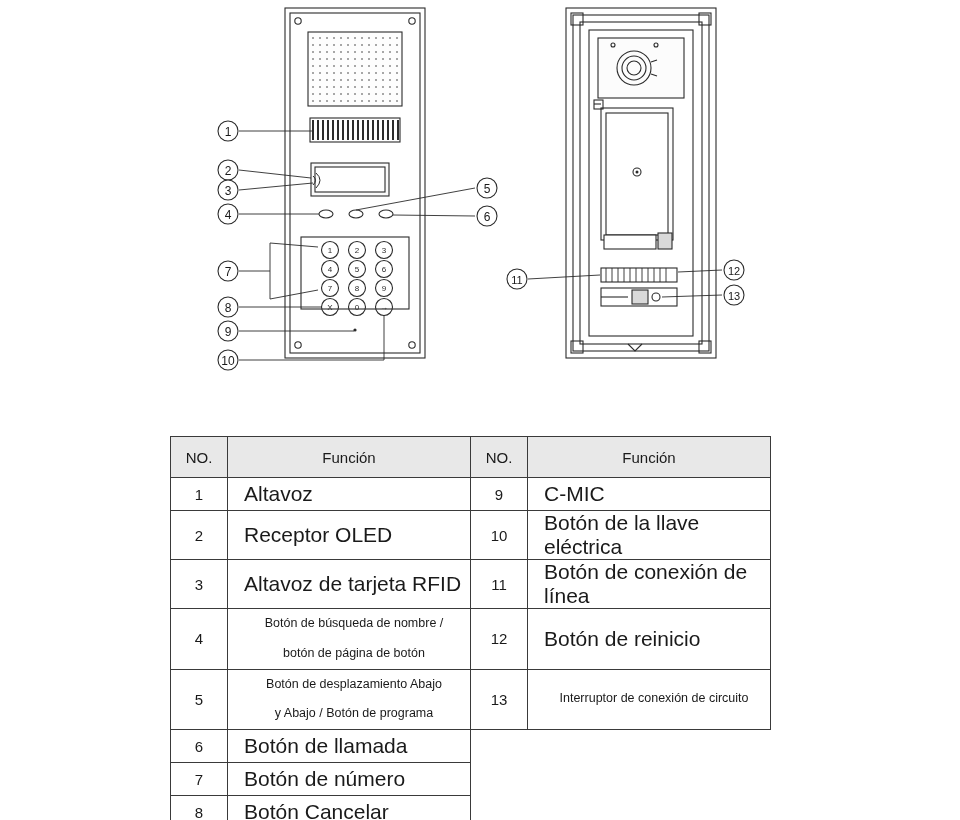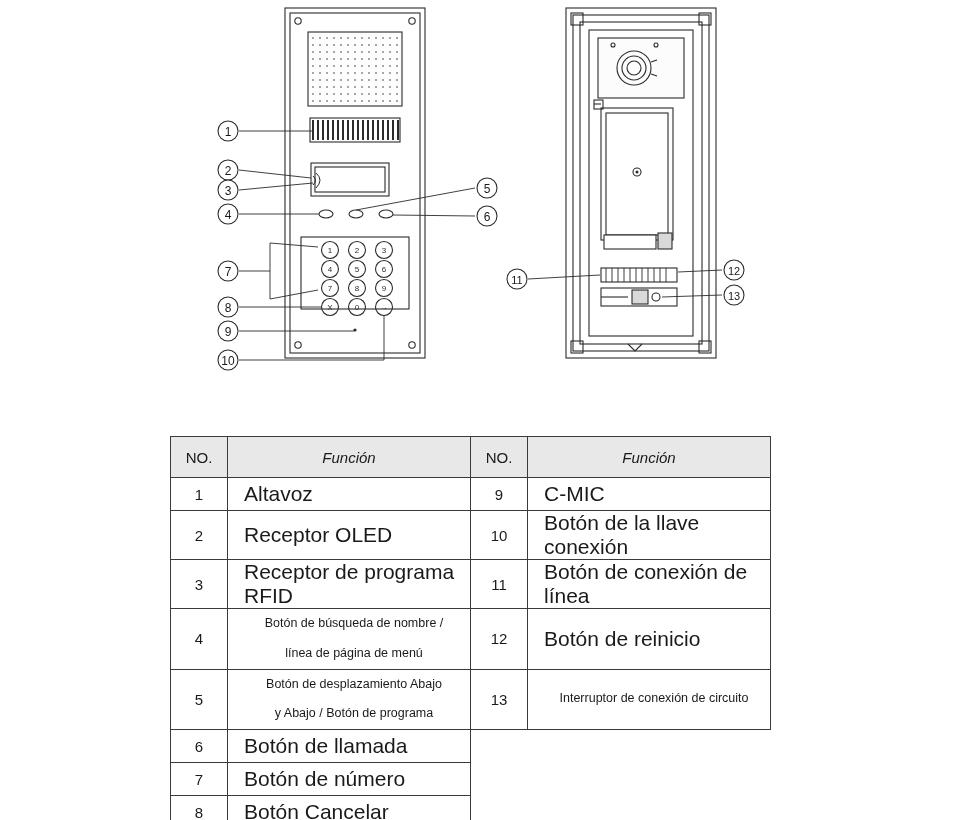--- a/index.html
+++ b/index.html
@@ -41,21 +41,21 @@
     vertical-align: middle;
   }
   #legend-table thead th {
     background: #e8e8e8;
     font-weight: normal;
     font-size: 15px;
     height: 40px;
     color: #1a1a1a;
   }
   .col-no { width: 56px; text-align: center; }
-  .col-fn { width: 242px; font-style: italic; }
+  .col-fn { width: 242px; }
 
   #legend-table td.no-cell {
     text-align: center;
     font-size: 15px;
     height: 32px;
   }
   #legend-table td.fn-cell {
     font-size: 21px;
     padding-left: 16px;
     height: 32px;
@@ -437,33 +437,33 @@
     <tr>
       <td class="no-cell">1</td>
       <td class="fn-cell">Altavoz</td>
       <td class="no-cell">9</td>
       <td class="fn-cell">C-MIC</td>
     </tr>
     <tr>
       <td class="no-cell">2</td>
       <td class="fn-cell">Receptor OLED</td>
       <td class="no-cell">10</td>
-      <td class="fn-cell">Botón de la llave conexión</td>
+      <td class="fn-cell">Botón de la llave eléctrica</td>
     </tr>
     <tr>
       <td class="no-cell">3</td>
-      <td class="fn-cell">Receptor de programa RFID</td>
+      <td class="fn-cell">Altavoz de tarjeta RFID</td>
       <td class="no-cell">11</td>
       <td class="fn-cell">Botón de conexión de línea</td>
     </tr>
     <tr>
       <td class="no-cell">4</td>
       <td class="fn-cell small center">
         <span class="fn-two-line">Botón de búsqueda de nombre /</span>
-        <span class="fn-two-line">línea de página de menú</span>
+        <span class="fn-two-line">botón de página de botón</span>
       </td>
       <td class="no-cell">12</td>
       <td class="fn-cell">Botón de reinicio</td>
     </tr>
     <tr>
       <td class="no-cell">5</td>
       <td class="fn-cell small center">
         <span class="fn-two-line">Botón de desplazamiento Abajo</span>
         <span class="fn-two-line">y Abajo / Botón de programa</span>
       </td>

